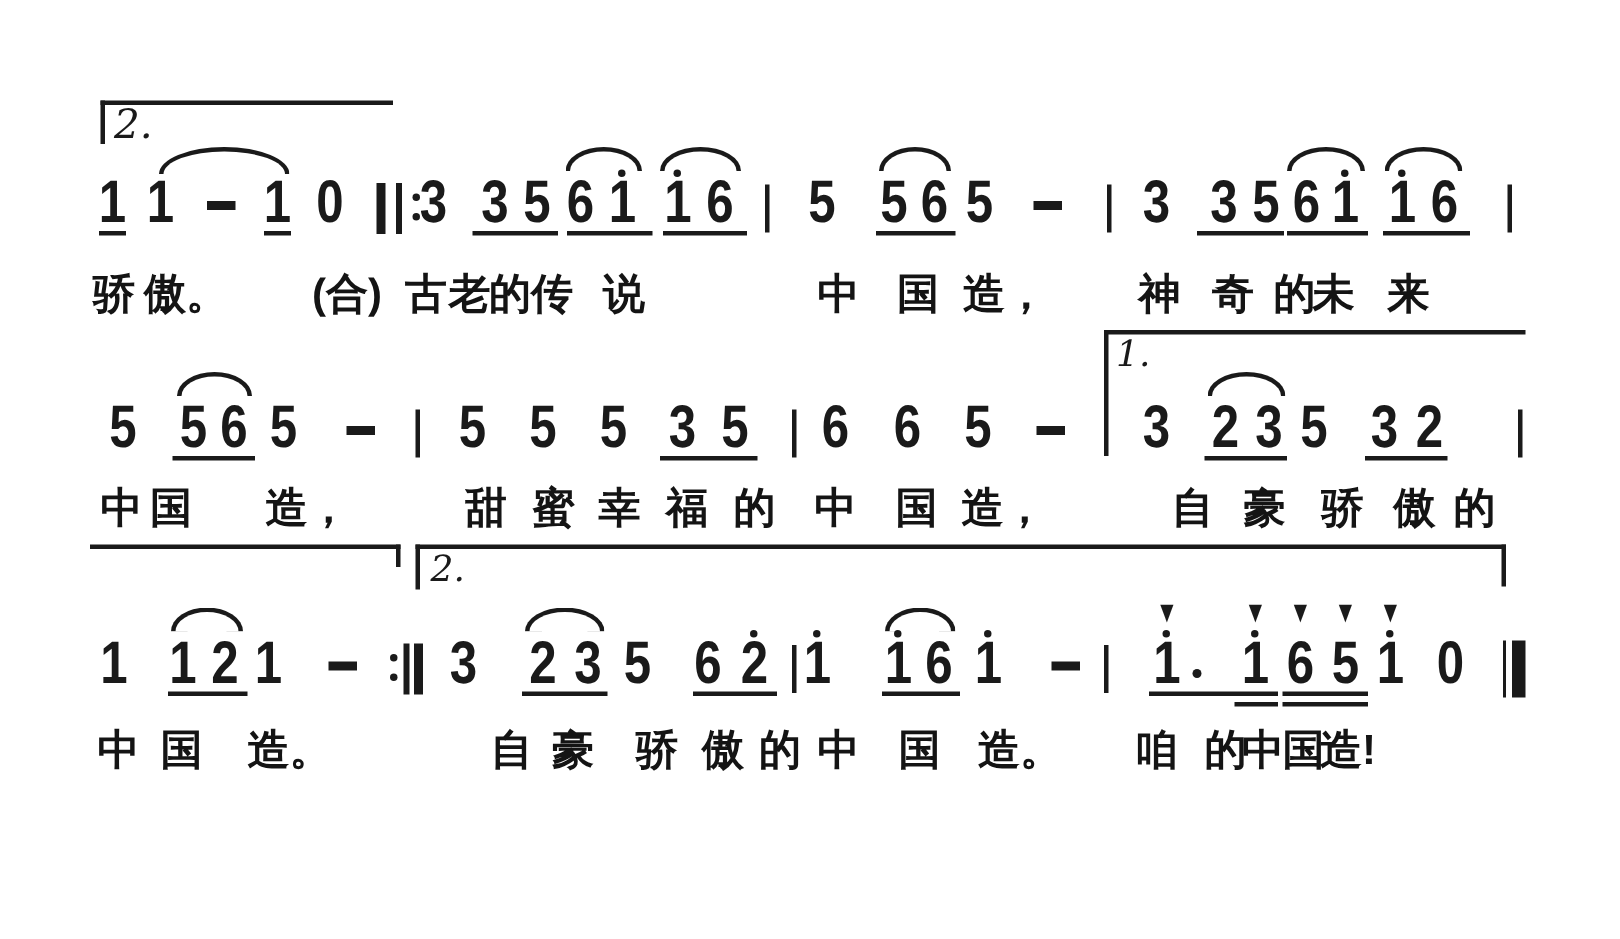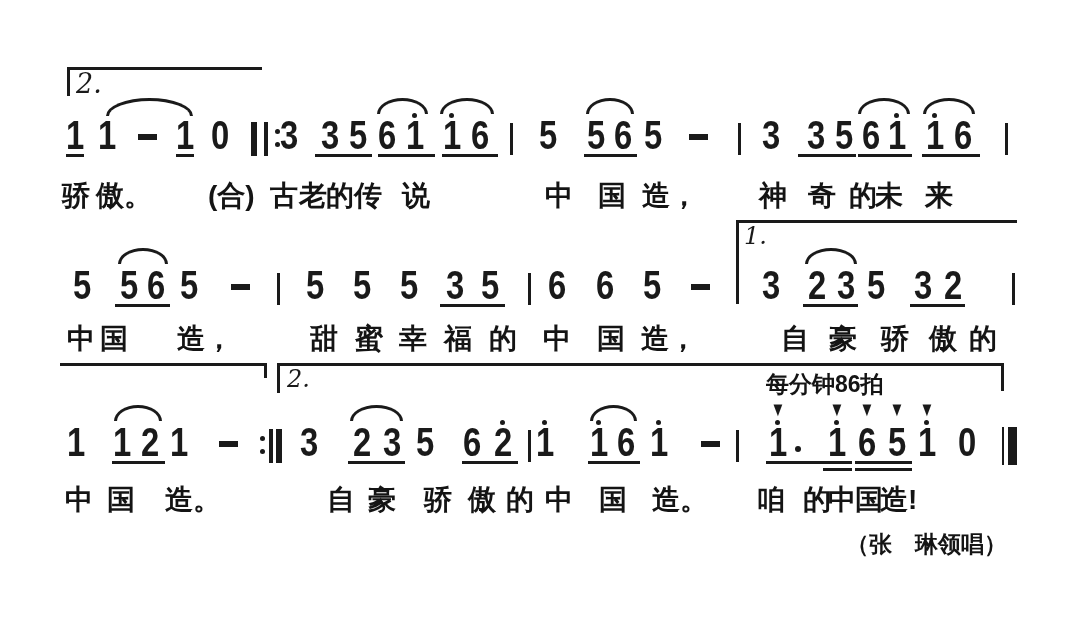--- a/index.html
+++ b/index.html
@@ -16,22 +16,20 @@
   .arc{position:absolute;height:16px;border:3px solid #1a1a1a;border-bottom:none;box-sizing:border-box;
        border-radius:50% 50% 0 0 / 100% 100% 0 0;}
   .dot{position:absolute;background:#1a1a1a;border-radius:50%;}
   .accent{position:absolute;color:#1a1a1a;font-size:15px;line-height:15px;
           transform:translateX(-50%) scaleY(1.35);}
 </style>
 </head>
 <body>
 
 <div id="stage">
-  <span class="tempo" style="left: 766px; top: 369px; font-size: 23px;">每分钟86拍</span>
-  <span class="tempo" style="left: 846px; top: 529px; font-size: 23px;">（张　琳领唱）</span>
 <div class="abs ink" style="left: 67px; top: 67px; width: 195px; height: 3px;"></div>
     <div class="abs ink" style="left: 67px; top: 67px; width: 3px; height: 29px;"></div>
     <div class="endlbl" style="left: 76px; top: 71px; font-size: 27px;">2.</div>
     <div class="abs ink" style="left: 736px; top: 220px; width: 281px; height: 3px;"></div>
     <div class="abs ink" style="left: 736px; top: 220px; width: 3px; height: 84px;"></div>
     <div class="endlbl" style="left: 744px; top: 224px; font-size: 24px;">1.</div>
     <div class="abs ink" style="left: 60px; top: 363px; width: 207px; height: 3px;"></div>
     <div class="abs ink" style="left: 264px; top: 363px; width: 3px; height: 15px;"></div>
     <div class="abs ink" style="left: 277px; top: 363px; width: 727px; height: 3px;"></div>
     <div class="abs ink" style="left: 277px; top: 363px; width: 3px; height: 30px;"></div>

